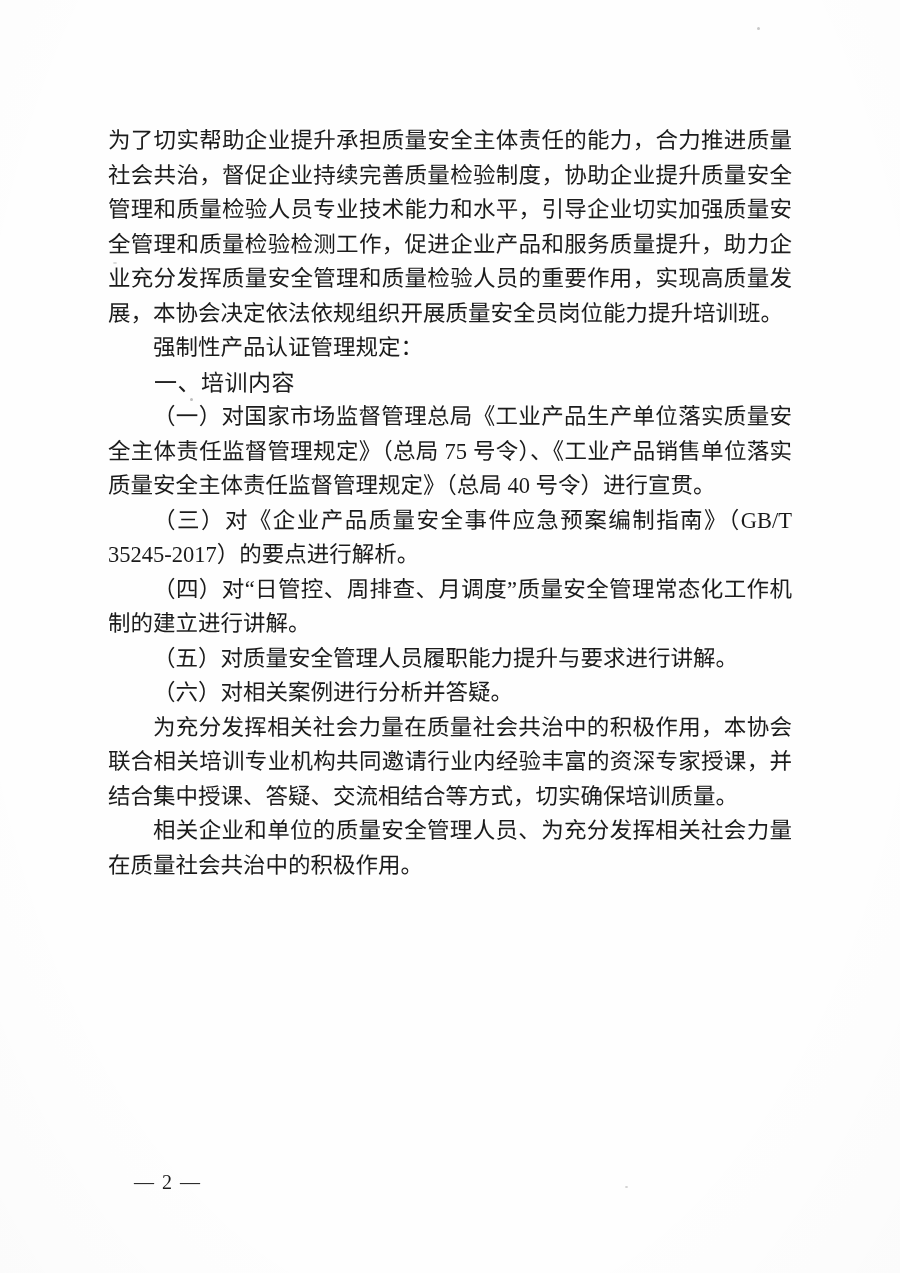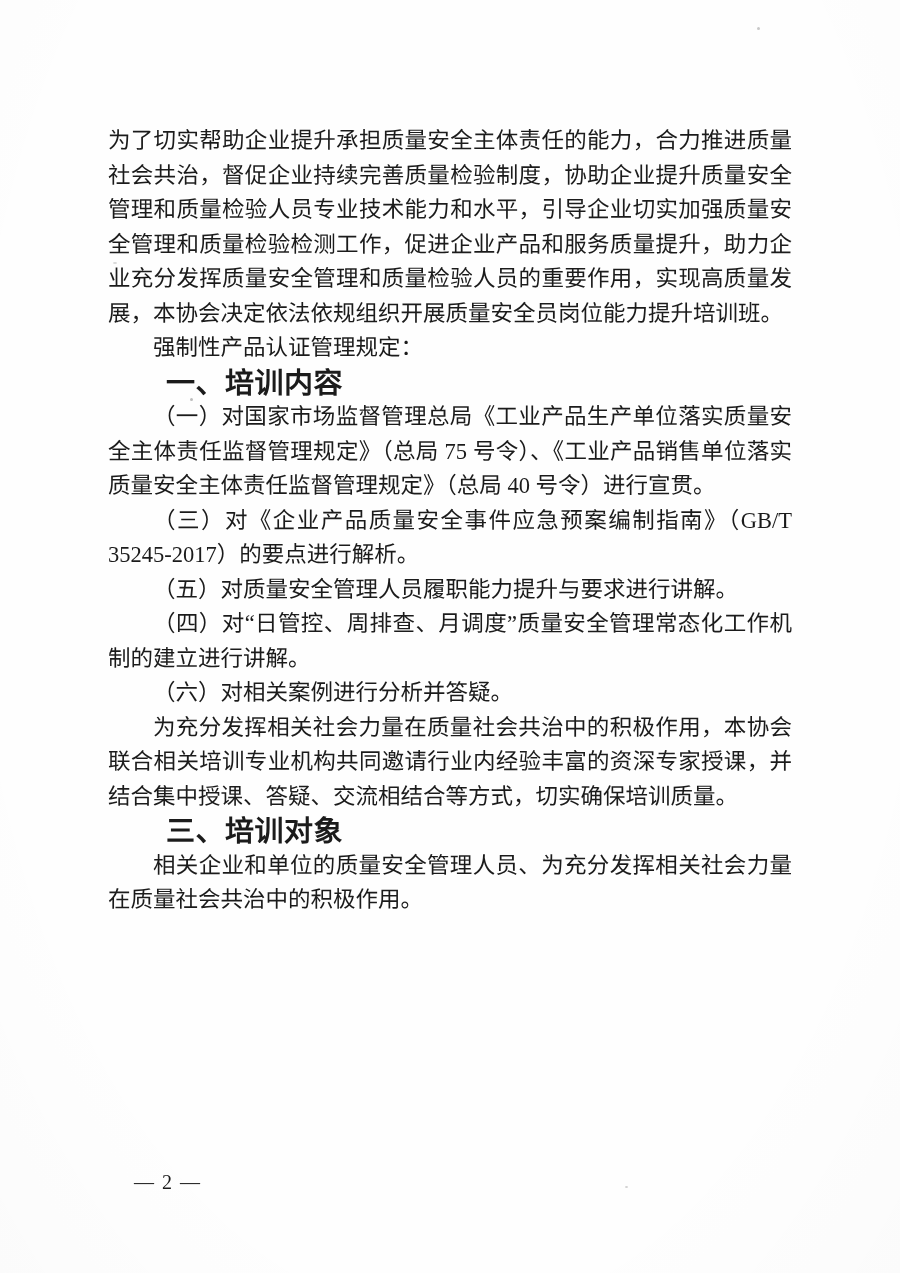--- a/index.html
+++ b/index.html
@@ -39,24 +39,24 @@
   .para {
     margin: 0;
     padding: 0;
   }
   .para-indent {
     text-indent: 2em;
   }
   .heading {
     margin: 0;
     padding: 0;
-    font-size: 29px;
+    font-size: 23px;
     line-height: 34.5px;
     text-indent: 2em;
-    font-weight: 700;
+    font-weight: 400;
     font-family: "Liberation Sans", "DejaVu Sans", sans-serif;
     letter-spacing: 0.5px;
   }
   .page-number {
     position: absolute;
     left: 134px;
     top: 1167px;
     font-size: 20px;
     line-height: 30px;
     letter-spacing: 1.5px;
@@ -89,28 +89,27 @@
 
   <p class="para para-indent">强制性产品认证管理规定：</p>
 
   <h2 class="heading">一、培训内容</h2>
 
   <p class="para para-indent">（一）对国家市场监督管理总局《工业产品生产单位落实质量安全主体责任监督管理规定》（总局 75 号令）、《工业产品销售单位落实质量安全主体责任监督管理规定》（总局 40 号令）进行宣贯。</p>
 
 
   <p class="para para-indent">（三）对《企业产品质量安全事件应急预案编制指南》（GB/T 35245-2017）的要点进行解析。</p>
 
+  <p class="para para-indent">（四）对“日管控、周排查、月调度”质量安全管理常态化工作机制的建立进行讲解。</p>
+
   <p class="para para-indent">（五）对质量安全管理人员履职能力提升与要求进行讲解。</p>
-
-  <p class="para para-indent">（四）对“日管控、周排查、月调度”质量安全管理常态化工作机制的建立进行讲解。</p>
 
   <p class="para para-indent">（六）对相关案例进行分析并答疑。</p>
 
 
   <p class="para para-indent">为充分发挥相关社会力量在质量社会共治中的积极作用，本协会联合相关培训专业机构共同邀请行业内经验丰富的资深专家授课，并结合集中授课、答疑、交流相结合等方式，切实确保培训质量。</p>
 
-  <h2 class="heading">三、培训对象</h2>
 
   <p class="para para-indent">相关企业和单位的质量安全管理人员、为充分发挥相关社会力量在质量社会共治中的积极作用。</p>
 
 </main>
 
 <footer class="page-number">— 2 —</footer>
 
 </body></html>

